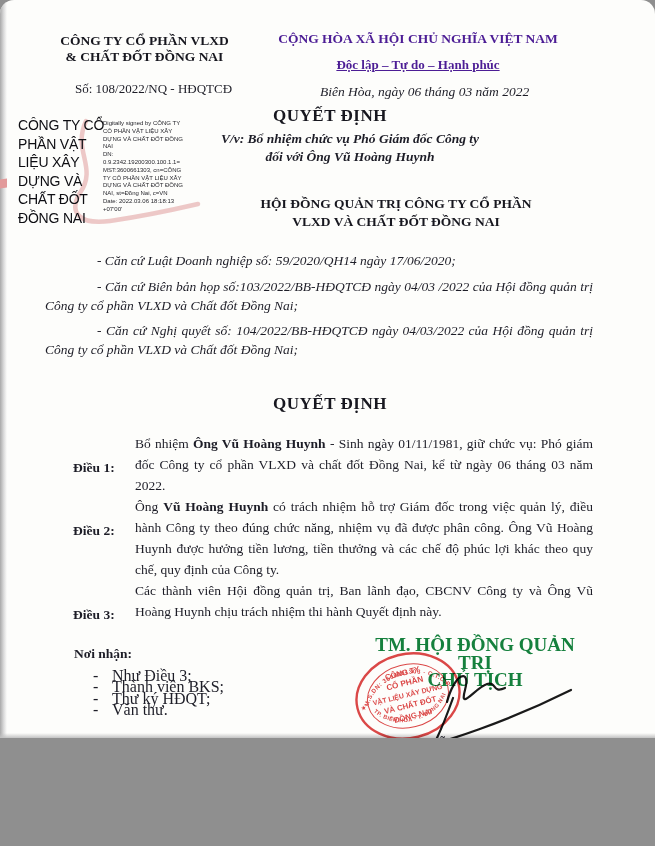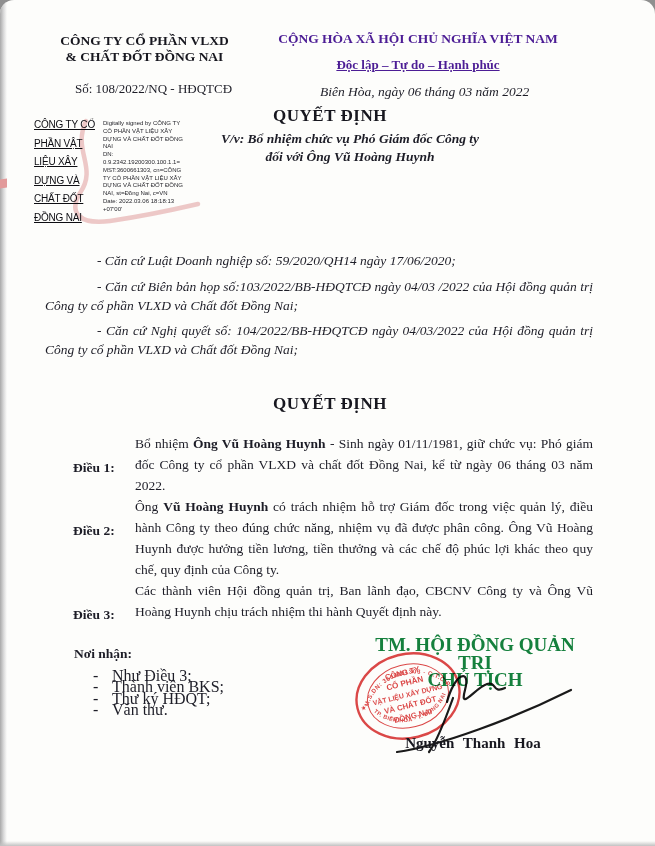--- a/index.html
+++ b/index.html
@@ -1,17 +1,17 @@
 <!DOCTYPE html>
 <html><head>
 <meta charset="utf-8">
 <style>
   html,body { margin:0; padding:0; background:#8f8f8f; }
   .page {
-    position:relative; width:655px; height:846px;
+    position:relative; width:655px; height:738px;
     background:#fdfdfb; overflow:hidden;
     border-radius:14px 14px 0 0;
     font-family:"Liberation Serif","DejaVu Serif",serif;
     color:#1d1d27;
   }
   .edge-left  { position:absolute; left:0; top:0; width:7px; height:100%;
                 background:linear-gradient(to right,#a9a9a9,#dcdcdc 55%,rgba(255,255,255,0)); }
   .edge-bottom{ position:absolute; left:0; bottom:0; width:100%; height:5px;
                 background:linear-gradient(to top,#c2c2c2,rgba(255,255,255,0)); }
   .pink-mark  { position:absolute; left:0; top:179px; width:7px; height:9px;
@@ -25,22 +25,22 @@
                 font-weight:bold; color:#4c1d95; }
   .national .l1 { font-size:13.5px; }
   .national .l2 { font-size:13px; margin-top:10px;text-decoration:underline; }
   .place-date { position:absolute; left:320px; top:84px; width:270px; text-align:left;
                 font-style:italic; font-size:13.5px; }
 
   
   .dsig     { position:absolute; left:14px; top:115px; width:198px; height:122px;
               font-family:"Liberation Sans","DejaVu Sans",sans-serif; }
   .dsig svg.flourish { position:absolute; left:0; top:0; width:198px; height:122px; }
-  .ds-big   { position:absolute; left:20px; top:1px; width:92px; font-size:10px;
-              line-height:18.5px; white-space:pre-line; color:#0d0d12; letter-spacing:-0.2px;text-decoration:underline; }
+  .ds-big   { position:absolute; left:4px; top:1px; width:92px; font-size:14px;
+              line-height:18.5px; white-space:pre-line; color:#0d0d12; letter-spacing:-0.2px; }
   .ds-small { position:absolute; left:89px; top:5px; width:104px; font-size:6px;
               line-height:7.8px; white-space:pre-line; color:#26262c; }
 
   
   .title      { position:absolute; left:200px; top:106px; width:260px; text-align:center;
                 font-weight:bold; font-size:17px; letter-spacing:0.5px; color:#17171f; }
   .subject    { position:absolute; left:190px; top:130px; width:320px; text-align:center;
                 font-weight:bold; font-style:italic; font-size:13.5px; line-height:18px; }
   .issuer     { position:absolute; left:246px; top:195px; width:300px; text-align:center;
                 font-weight:bold; font-size:13.5px; line-height:18px; color:#17171f; }
@@ -118,20 +118,24 @@
 NAI, st=Đồng Nai, c=VN
 Date: 2022.03.06 18:18:13
 +07'00'</div>
   </div>
 
   <div class="title">QUYẾT ĐỊNH</div>
   <div class="subject">
     <div>V/v: Bổ nhiệm chức vụ Phó Giám đốc Công ty</div>
     <div>đối với Ông Vũ Hoàng Huynh</div>
   </div>
+  <div class="issuer">
+    <div>HỘI ĐỒNG QUẢN TRỊ CÔNG TY CỔ PHẦN</div>
+    <div>VLXD VÀ CHẤT ĐỐT ĐỒNG NAI</div>
+  </div>
 
   <div class="bases">
     <p>- Căn cứ Luật Doanh nghiệp số: 59/2020/QH14 ngày 17/06/2020;</p>
     <p>- Căn cứ Biên bản họp số:103/2022/BB-HĐQTCĐ ngày 04/03 /2022 của Hội đồng quản trị Công ty cổ phần VLXD và Chất đốt Đồng Nai;</p>
     <p>- Căn cứ Nghị quyết số: 104/2022/BB-HĐQTCĐ ngày 04/03/2022 của Hội đồng quản trị Công ty cổ phần VLXD và Chất đốt Đồng Nai;</p>
   </div>
 
   <div class="decision-heading">QUYẾT ĐỊNH</div>
   <div class="articles">
     <div class="article">

